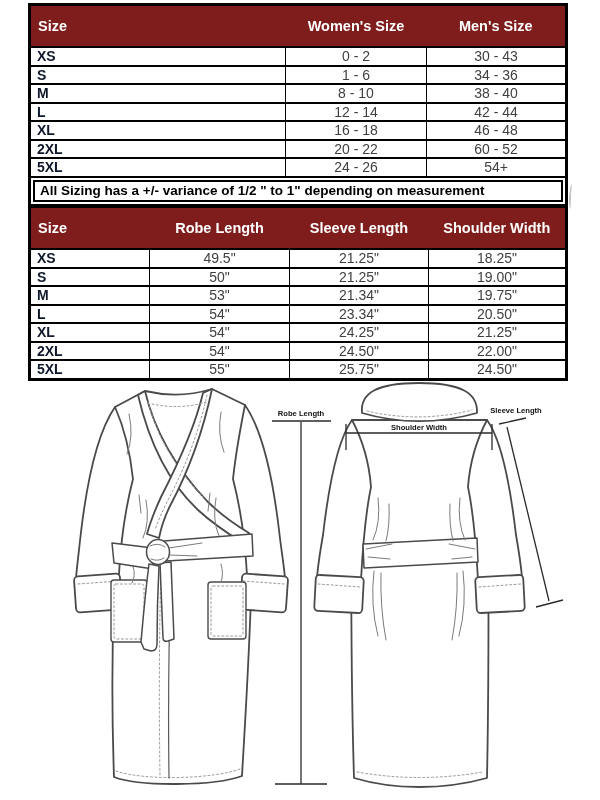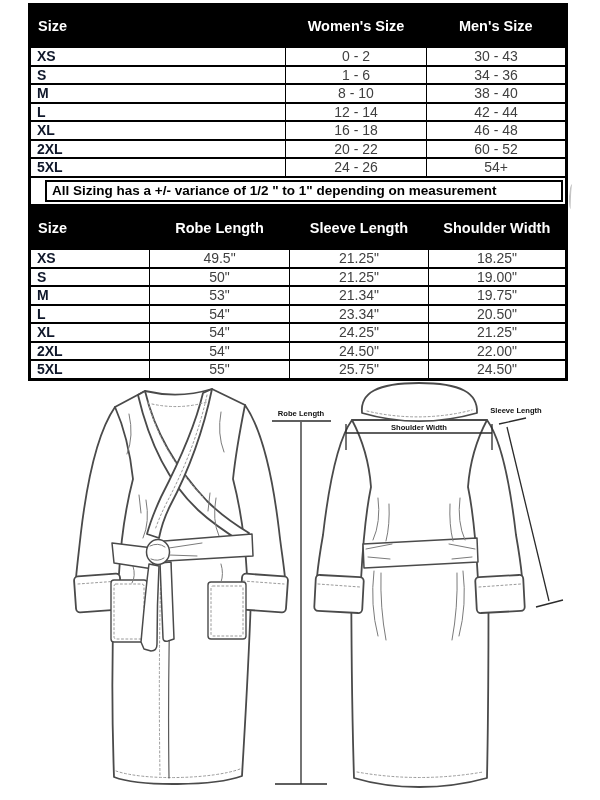--- a/index.html
+++ b/index.html
@@ -7,36 +7,36 @@
     position:relative;width:600px;height:800px;background:#ffffff;
     font-family:"Liberation Sans",sans-serif;overflow:hidden;
   }
   table.sizetbl{
     position:absolute;left:28px;border-collapse:collapse;table-layout:fixed;
     border:3px solid #000;background:#fff;
   }
   #table1{top:3px;width:537px;}
   #table2{top:205px;width:537px;}
   table.sizetbl th{
-    background:#000000;color:#fff;font-size:14.5px;font-weight:bold;
+    background:#7f1d1d;color:#fff;font-size:14.5px;font-weight:bold;
     height:40px;padding:0;text-align:center;border:0;vertical-align:middle;
   }
   table.sizetbl th.sizecol{text-align:left;padding-left:7px;}
   table.sizetbl td{
     border-top:2px solid #000;border-bottom:2px solid #000;
     border-left:1.5px solid #000;border-right:1.5px solid #000;
     font-size:14px;color:#3f3f3f;text-align:center;
     height:16.5px;line-height:16px;padding:0;white-space:nowrap;overflow:hidden;
   }
   table.sizetbl td.sizecell{
     text-align:left;padding-left:6px;font-weight:bold;color:#0f172a;
   }
   td.notecell{border:0 !important;padding:0 !important;height:auto !important;}
   .notebox{
-    border:2px solid #000;margin:2px 2px 2px 14px;
+    border:2px solid #000;margin:2px 2px 2px 2px;
     font-weight:bold;color:#000;font-size:13.5px;line-height:16px;
     text-align:left;padding:1px 0 1px 5px;white-space:nowrap;overflow:hidden;
   }
   #robe-svg{position:absolute;left:0;top:380px;}
   .outline{fill:#ffffff;stroke:#4a4a4a;stroke-width:1.8;stroke-linejoin:round;stroke-linecap:round;}
   .thin{fill:none;stroke:#5a5a5a;stroke-width:1.2;stroke-linecap:round;}
   .detail{fill:none;stroke:#7b7b7b;stroke-width:1;stroke-linecap:round;}
   .stitch{fill:none;stroke:#9a9a9a;stroke-width:1;stroke-dasharray:2 2.4;stroke-linecap:round;}
   .measure{fill:none;stroke:#2b2b2b;stroke-width:1.3;}
   .mlabel{font-family:"Liberation Sans",sans-serif;font-size:7.6px;font-weight:bold;fill:#111;}

